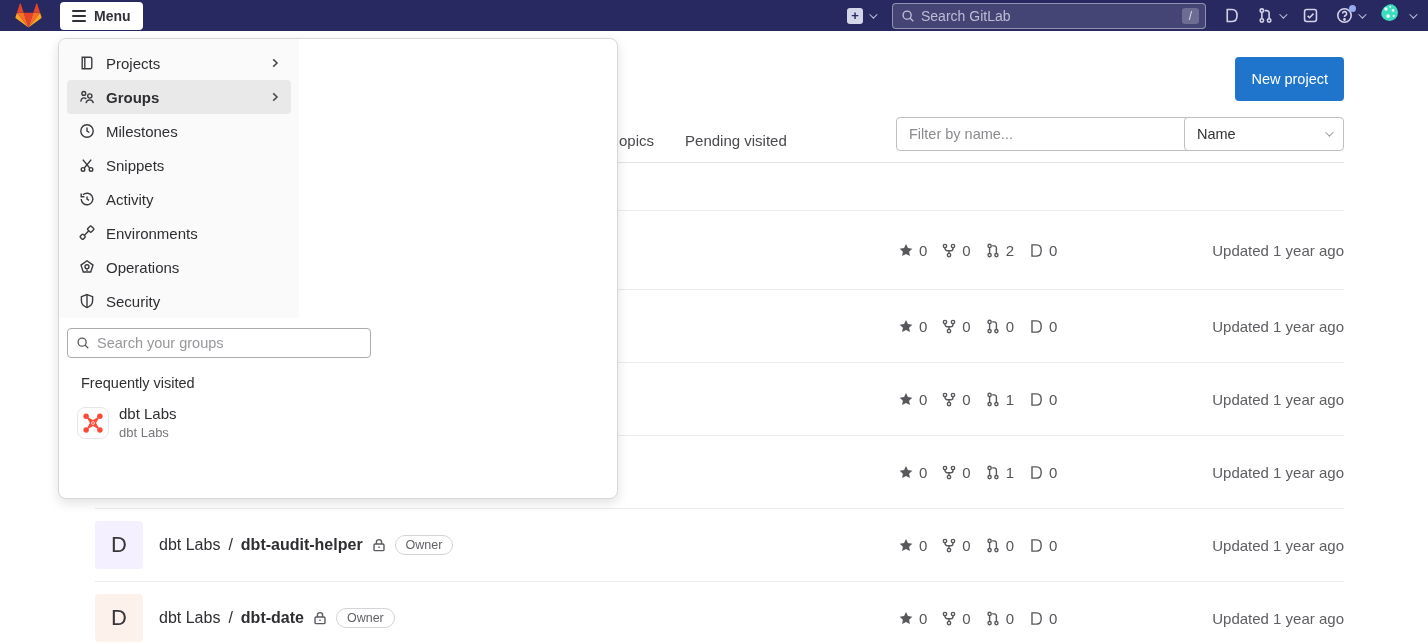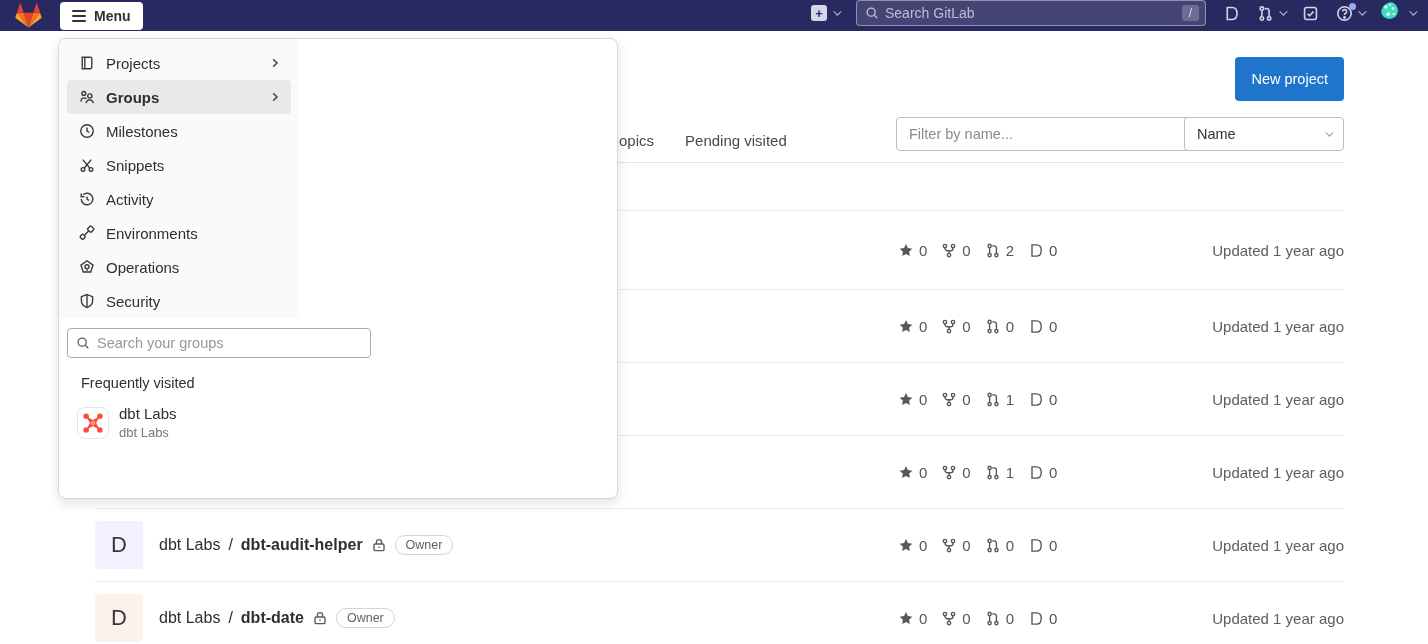--- a/index.html
+++ b/index.html
@@ -2,34 +2,34 @@
 <html><head>
 <meta charset="utf-8">
 <style>
   * { box-sizing: border-box; margin: 0; padding: 0; }
   html,body { width:1428px; height:644px; }
   body { font-family:"Liberation Sans", sans-serif; background:#fff; overflow:hidden; }
   .stage { position:relative; width:1428px; height:644px; background:#fff; }
 
   
   .navbar { position:absolute; top:0; left:0; right:0; height:31px; background:#292961;
-            display:flex; align-items:flex-start; justify-content:space-between; padding:0 13px 0 15px; z-index:30; }
+            display:flex; align-items:center; justify-content:space-between; padding:0 13px 0 15px; z-index:30; }
   .nav-left { display:flex; align-items:center; gap:18px; height:100%; }
   .logo svg { width:27px; height:25px; display:block; }
   .menu-btn { display:flex; align-items:center; gap:8px; background:#fff; border:none; border-radius:4px;
               height:28px; padding:0 12px; font-family:inherit; font-size:14px; font-weight:bold; color:#303036; cursor:pointer; }
   .hamburger { display:flex; flex-direction:column; gap:3px; }
   .hamburger i { display:block; width:14px; height:2px; background:#303036; border-radius:1px; }
   .nav-right { display:flex; align-items:center; gap:17px; }
   .plus-group { display:flex; align-items:center; gap:6px; cursor:pointer; }
   .plus-box { width:16px; height:16px; border-radius:3px; background:#d6d6e9; color:#292961; font-size:13px;
               font-weight:bold; display:flex; align-items:center; justify-content:center; line-height:1; }
   .chev { width:6px; height:6px; border-right:1.6px solid #c6c6df; border-bottom:1.6px solid #c6c6df;
           transform:rotate(45deg) translateY(-2px); display:inline-block; }
-  .nav-search { display:flex; align-items:center; width:350px; height:26px; background:rgba(255,255,255,0.13);
+  .nav-search { display:flex; align-items:center; width:314px; height:26px; background:rgba(255,255,255,0.13);
                 border:1px solid rgba(255,255,255,0.42); border-radius:4px; padding:0 6px 0 8px; gap:6px; }
   .nav-search svg { width:14px; height:14px; color:#c2c2da; flex:none; }
   .nav-search input { flex:1; background:transparent; border:none; outline:none; color:#e8e8f4;
                       font-family:inherit; font-size:14px; }
   .nav-search input::placeholder { color:#bdbdd6; }
   .nav-search kbd { background:rgba(255,255,255,0.22); color:#dcdcec; border-radius:3px; padding:1px 7px;
                     font-size:12px; font-family:inherit; }
   .nav-ico { display:flex; align-items:center; gap:5px; cursor:pointer; position:relative; }
   .nav-ico svg { width:17px; height:17px; }
   .help-dot { position:absolute; top:-2px; right:8px; width:7px; height:7px; border-radius:50%; background:#97acf0; }

